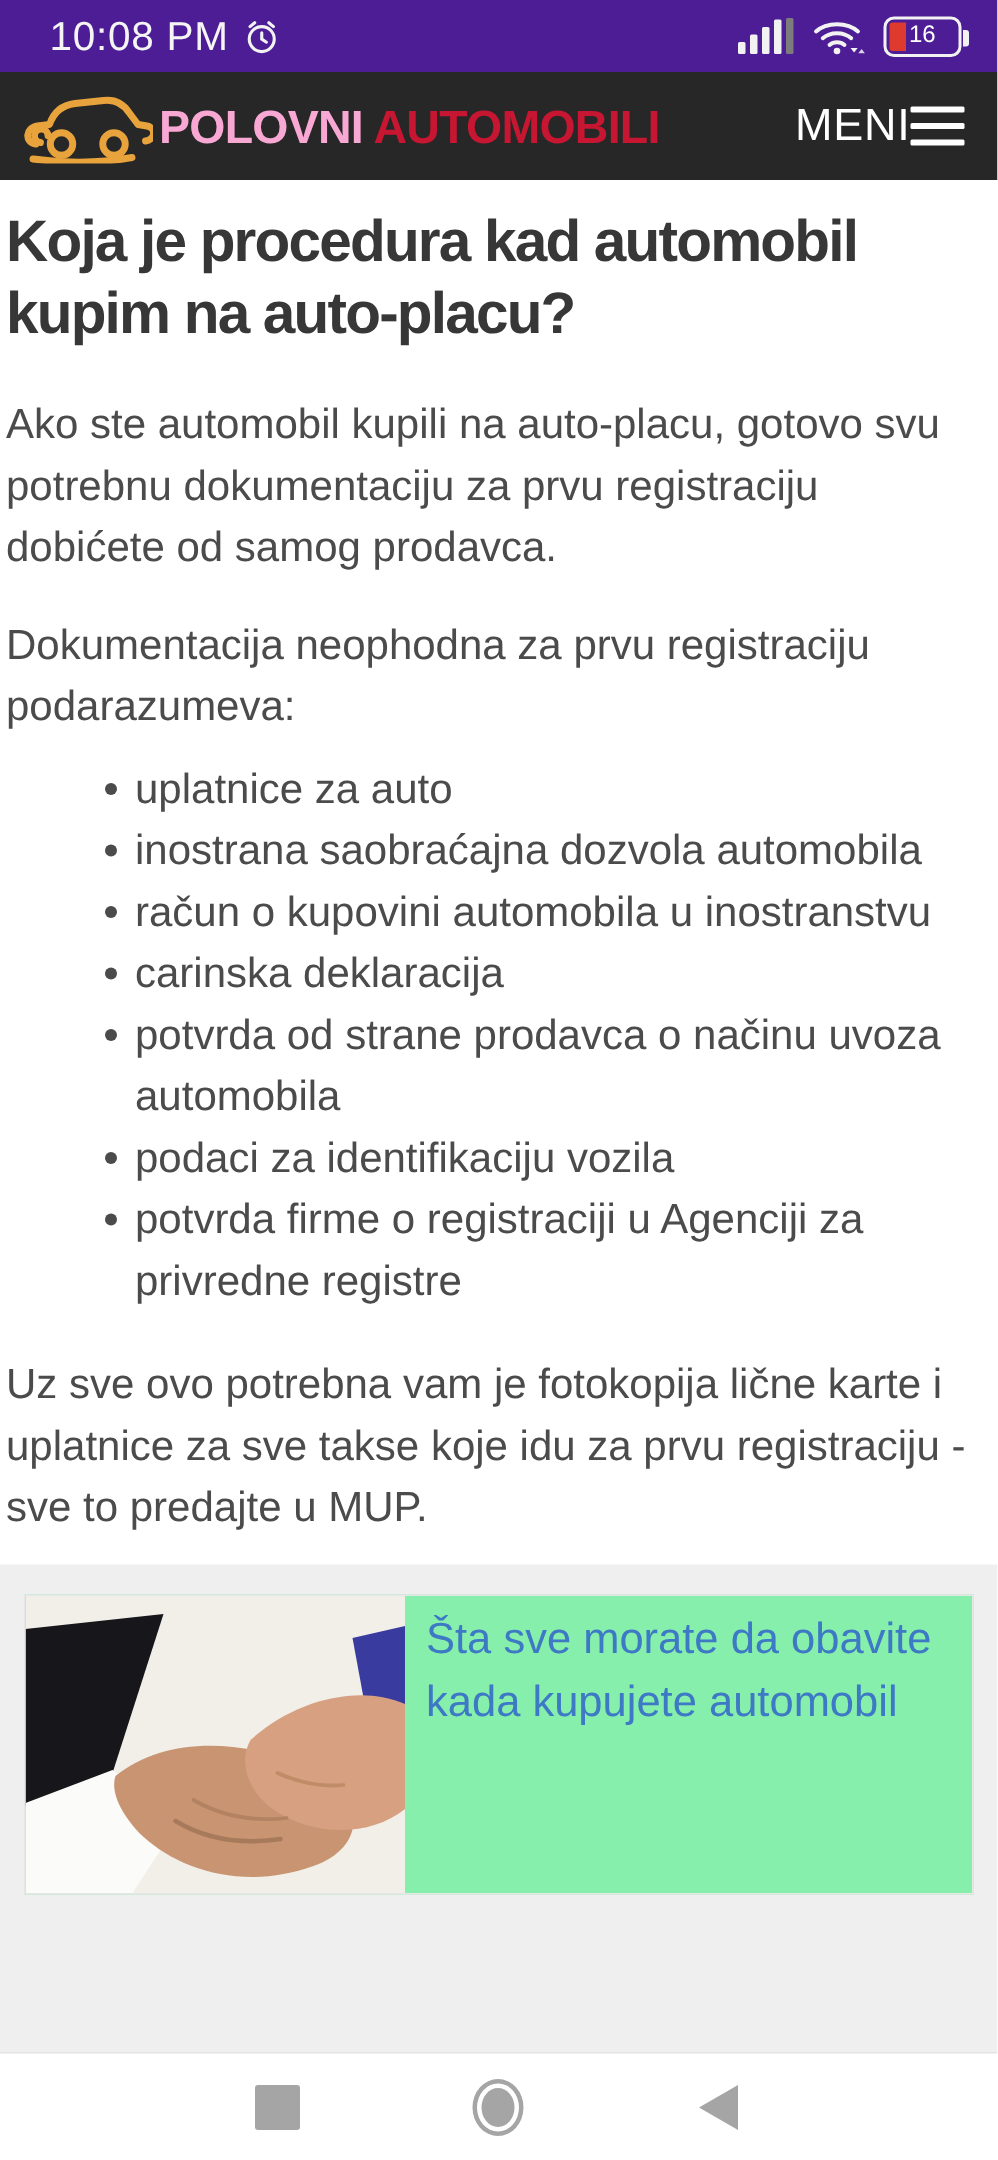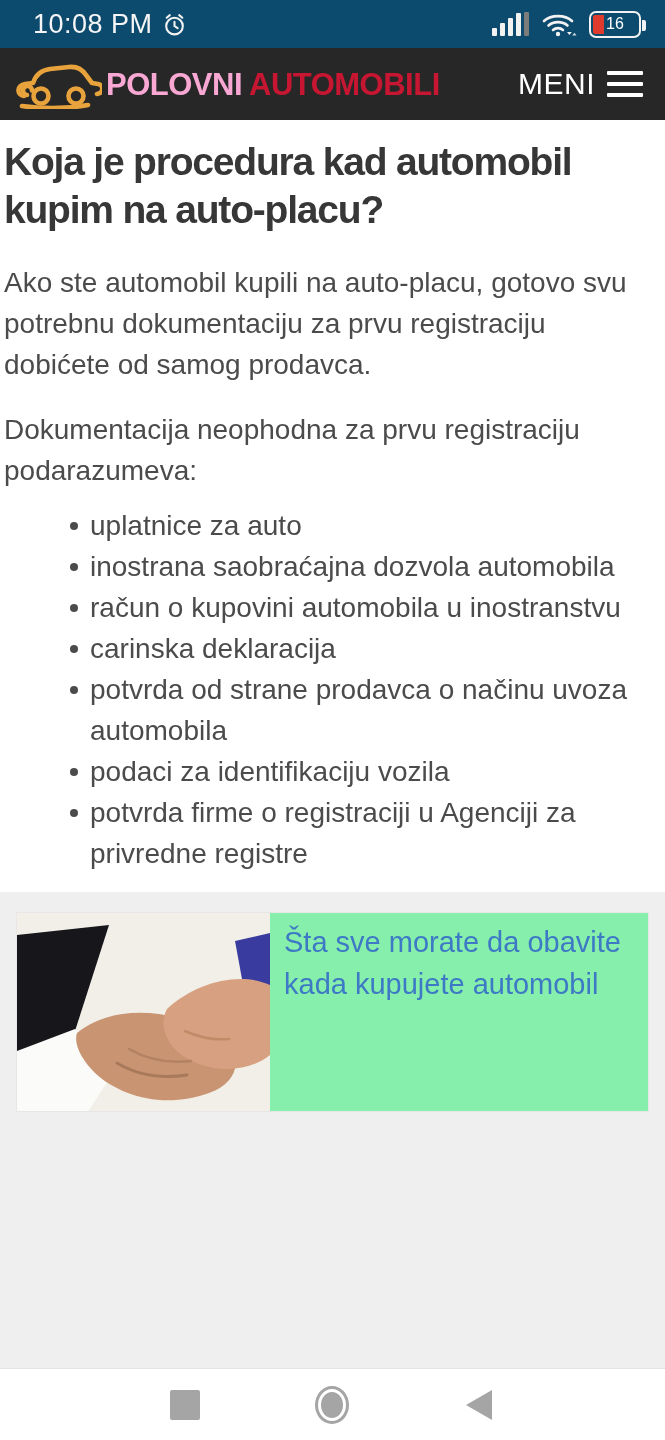--- a/index.html
+++ b/index.html
@@ -6,21 +6,21 @@
   html,body { margin:0; padding:0; }
   body {
     width:665px; height:1440px; overflow:hidden;
     font-family:"Liberation Sans", sans-serif;
     background:#ffffff;
   }
   .screen { width:665px; height:1440px; display:flex; flex-direction:column; background:#fff; }
 
   
   .statusbar {
-    height:48px; background:#0c4a6e; color:#f5f5f5;
+    height:48px; background:#4c1d95; color:#f5f5f5;
     display:flex; align-items:center; padding:0 24px 0 33px; flex:none;
   }
   .time { font-size:27px; font-weight:500; letter-spacing:.5px; }
   .alarm { margin-left:9px; display:flex; align-items:center; }
   .status-right { margin-left:auto; display:flex; align-items:center; gap:12px; }
   .signal { display:flex; align-items:flex-end; gap:3px; height:24px; }
   .signal i { display:block; width:5px; background:#f2f2f2; border-radius:1px; }
   .signal i.dim { background:#7c7c7c; }
   .battery { position:relative; display:flex; align-items:center; border:2.5px solid #f2f2f2;
              border-radius:7px; width:52px; height:27px; padding:2px; }
@@ -30,21 +30,21 @@
 
   
   .siteheader {
     height:72px; background:#272727; display:flex; align-items:center;
     padding:0 22px 0 14px; flex:none;
   }
   .logo { display:flex; align-items:center; }
   .logo-word { font-weight:bold; font-size:31px; letter-spacing:-.5px; line-height:1; }
   .logo-first { color:#f9a8d4; margin-left:4px; }
   .logo-second { color:#c61632; margin-left:7px; }
-  .menu { margin-left:auto; display:flex; align-items:center; gap:12px; cursor:pointer; }
+  .menu { margin-left:auto; display:flex; align-items:center; cursor:pointer; }
   .menu-label { color:#fff; font-size:30px; letter-spacing:.5px; }
   .hamburger { display:flex; flex-direction:column; gap:7px; }
   .hamburger i { display:block; width:36px; height:4px; background:#fff; border-radius:1px; }
 
   
   .main { flex:1; display:flex; flex-direction:column; min-height:0; }
   .content { padding:0 4px; }
   h1.article-title {
     margin:18px 0 0; font-size:39px; line-height:48px; font-weight:700;
     letter-spacing:-1.2px; color:#373737; white-space:pre-line;
@@ -175,20 +175,23 @@
         <li>uplatnice za auto</li>
         <li>inostrana saobraćajna dozvola automobila</li>
         <li>račun o kupovini automobila u inostranstvu</li>
         <li>carinska deklaracija</li>
         <li>potvrda od strane prodavca o načinu uvoza
 automobila</li>
         <li>podaci za identifikaciju vozila</li>
         <li>potvrda firme o registraciji u Agenciji za
 privredne registre</li>
       </ul>
+      <p class="body-text">Uz sve ovo potrebna vam je fotokopija lične karte i
+uplatnice za sve takse koje idu za prvu registraciju -
+sve to predajte u MUP.</p>
     </div>
 
     <div class="related-strip">
       <div class="news-card">
         <div class="news-thumb">
           <svg width="253" height="200" viewBox="0 0 253 200">
             <rect width="253" height="200" fill="#f2efe9"></rect>
             <polygon points="0,22 92,12 58,118 0,140" fill="#16161b"></polygon>
             <polygon points="218,28 253,20 253,112 232,104" fill="#3a3b9f"></polygon>
             <polygon points="0,138 58,116 104,148 70,200 0,200" fill="#fbfbf9"></polygon>

